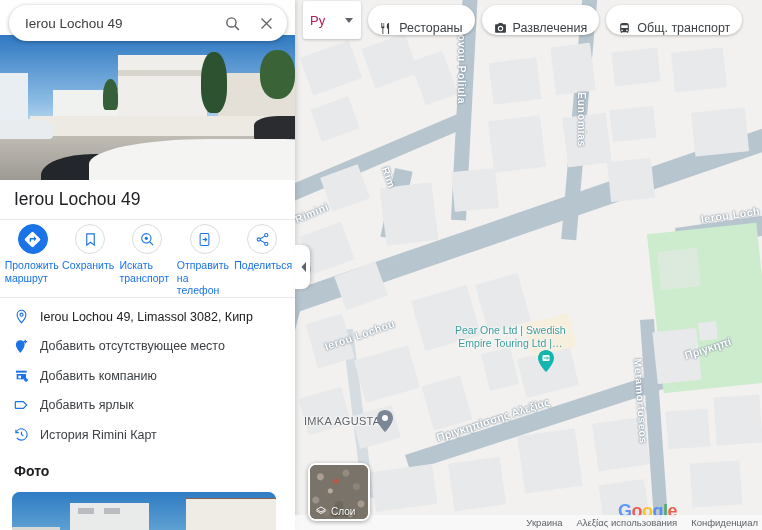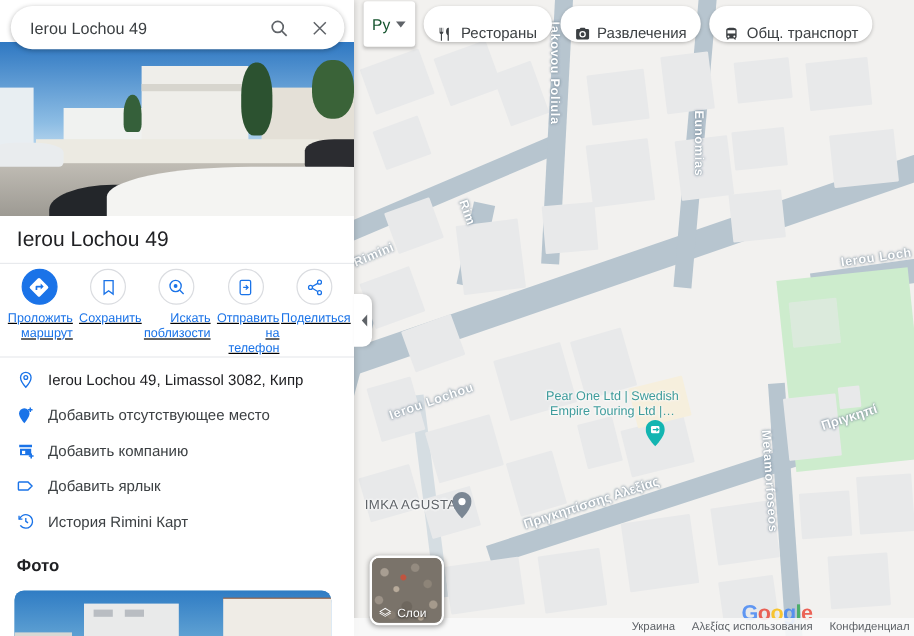--- a/index.html
+++ b/index.html
@@ -79,23 +79,23 @@
     pointer-events: none;
   }
   #chipbar > * { pointer-events: auto; }
   #lang-box {
     display: flex; align-items: center;
     height: 38px;
     background: #fff;
     border-radius: 3px;
     box-shadow: 0 1px 3px rgba(0,0,0,.22);
     padding: 0 3px 0 7px;
-    gap: 0;
+    gap: 15px;
     font-size: 13px;
-    color: #14532d;
+    color: #be185d;
   }
   #lang-box .caret {
     width: 0; height: 0;
     border-left: 4px solid transparent;
     border-right: 4px solid transparent;
     border-top: 5px solid #5f6368;
     margin: 0 5px;
   }
   .chip {
     display: inline-flex; align-items: flex-end; gap: 6px;
@@ -272,21 +272,21 @@
 
   
   #actions {
     position: absolute; left: 0; top: 224px;
     width: 295px; height: 68px;
     display: flex;
     justify-content: space-around;
     align-items: flex-start;
     padding: 0 4px;
   }
-  .action { width: 56px; text-align: right; cursor: pointer; text-decoration: underline; }
+  .action { width: 56px; text-align: left; cursor: pointer; }
   .action .circ {
     width: 30px; height: 30px;
     border-radius: 50%;
     margin: 0 auto 5px;
     display: flex; align-items: center; justify-content: center;
     border: 1px solid #dadce0;
     background: #fff;
   }
   .action.primary .circ { background: #1a73e8; border-color: #1a73e8; }
   .action .lbl {
@@ -552,21 +552,21 @@
       <div class="action">
         <div class="circ">
           <svg width="16" height="16" viewBox="0 0 24 24" fill="none" stroke="#1a73e8" stroke-width="1.7">
             <circle cx="11" cy="11" r="7"></circle>
               <circle cx="11" cy="11" r="2.4" fill="#1a73e8" stroke="none"></circle>
             <path d="M16.3 16.3L21 21"></path>
           </svg>
         </div>
         <div class="lbl">
           <div>Искать</div>
-          <div>поблизости</div>
+          <div>транспорт</div>
         </div>
       </div>
 
       <div class="action">
         <div class="circ">
           <svg width="15" height="15" viewBox="0 0 24 24" fill="none" stroke="#1a73e8" stroke-width="1.7">
             <rect x="5" y="2.5" width="14" height="19" rx="2"></rect>
             <path d="M9 12h6M12.5 9l3 3-3 3"></path>
           </svg>
         </div>

